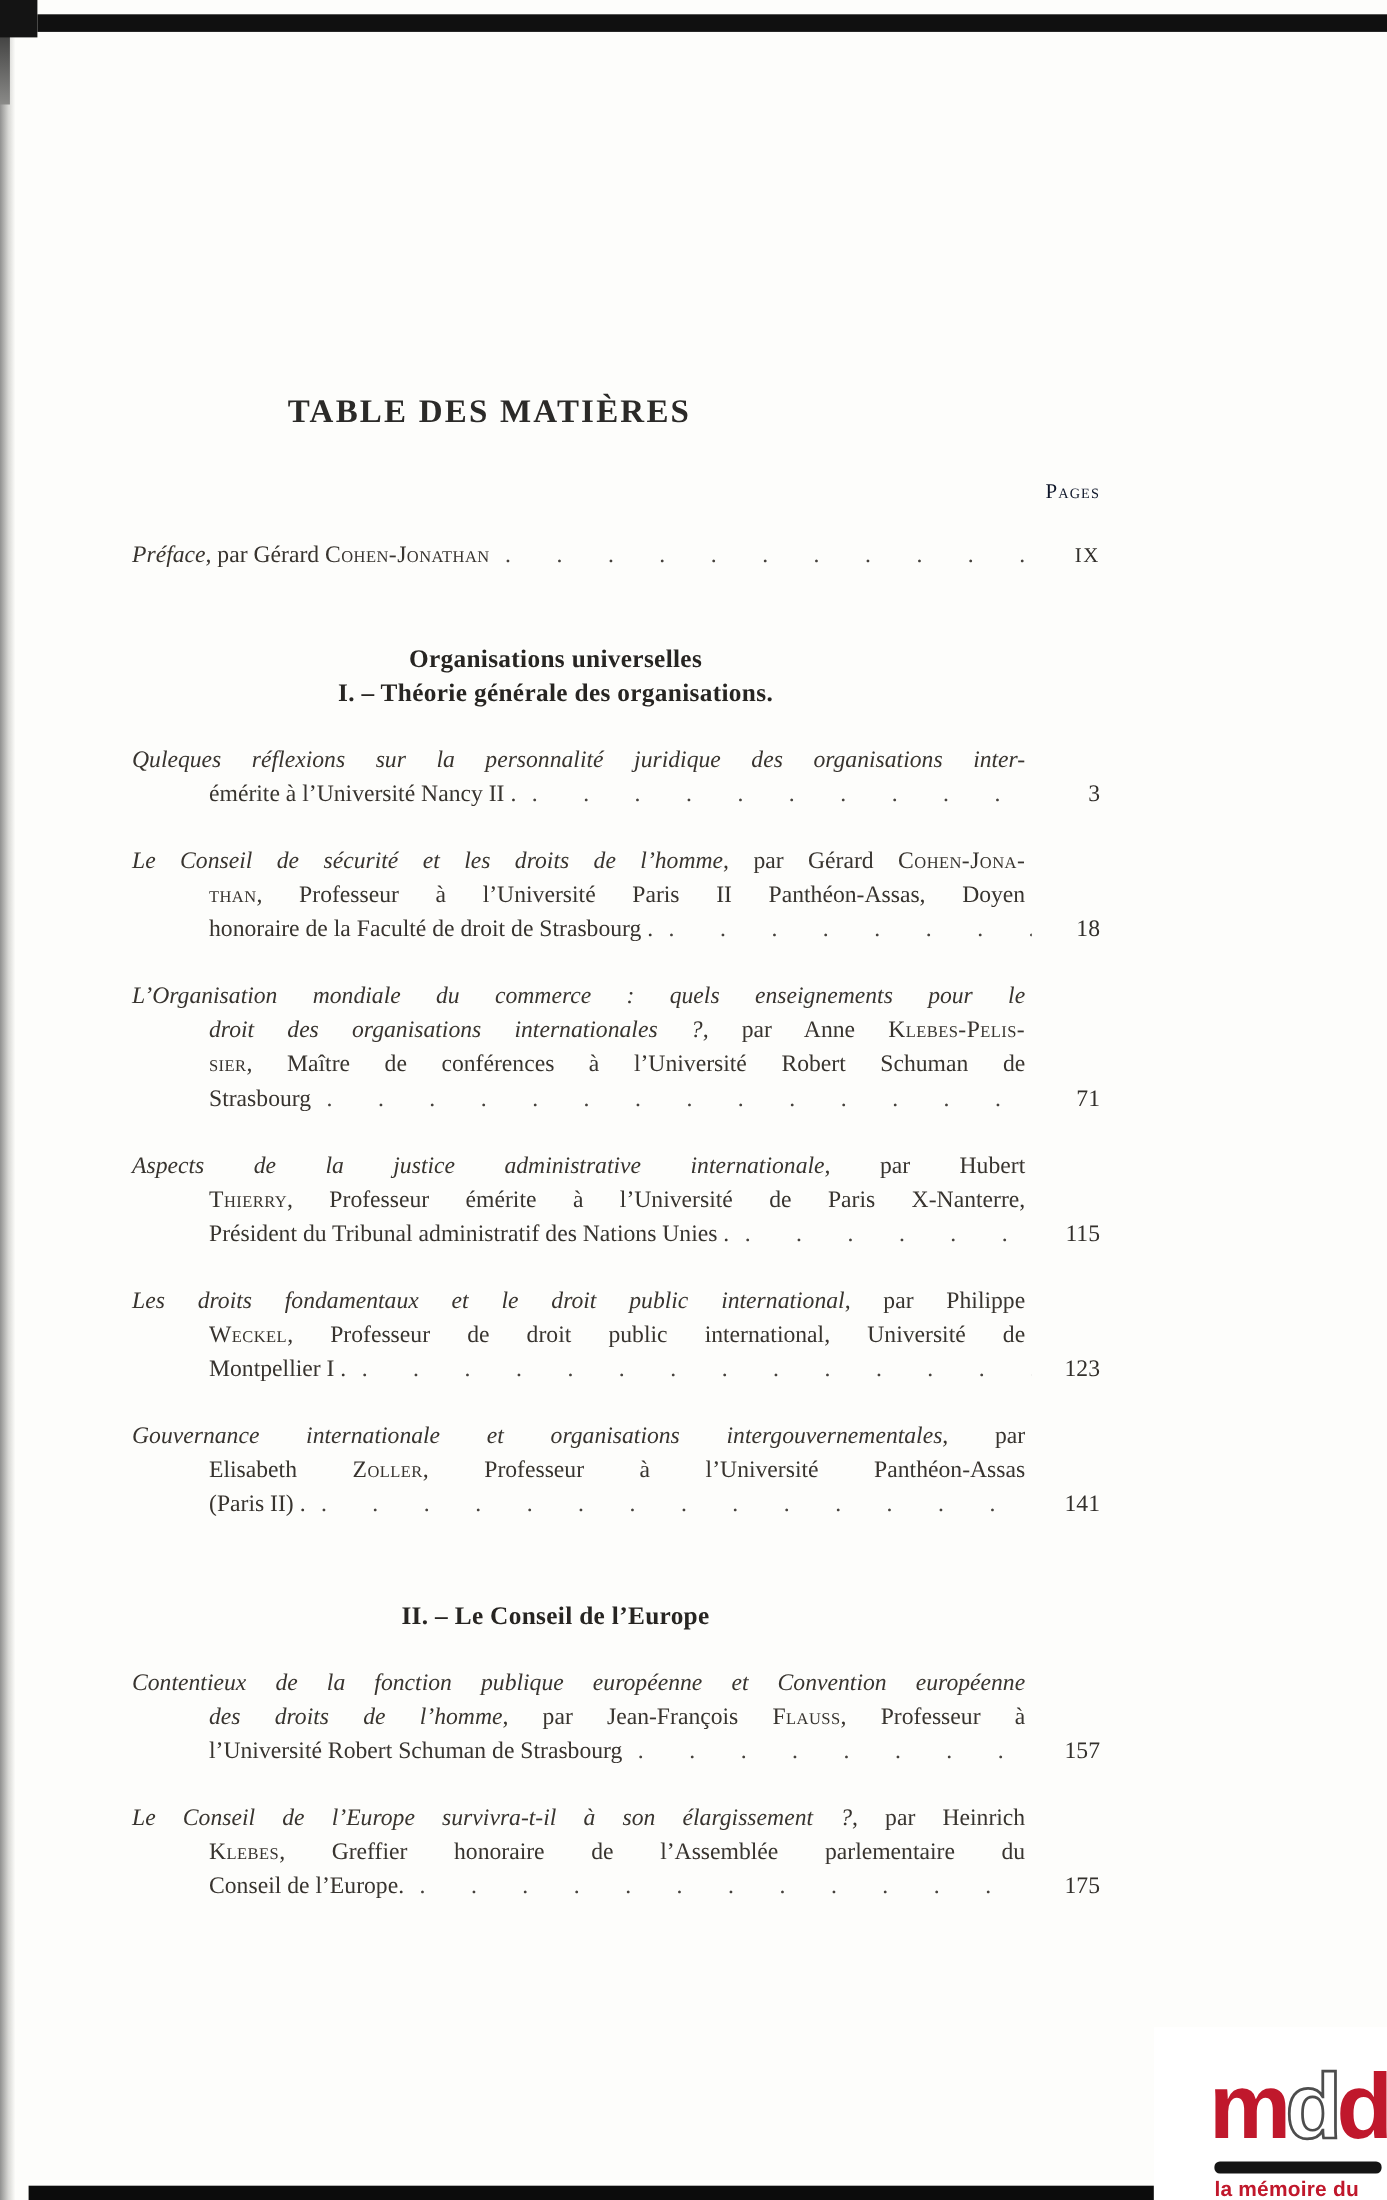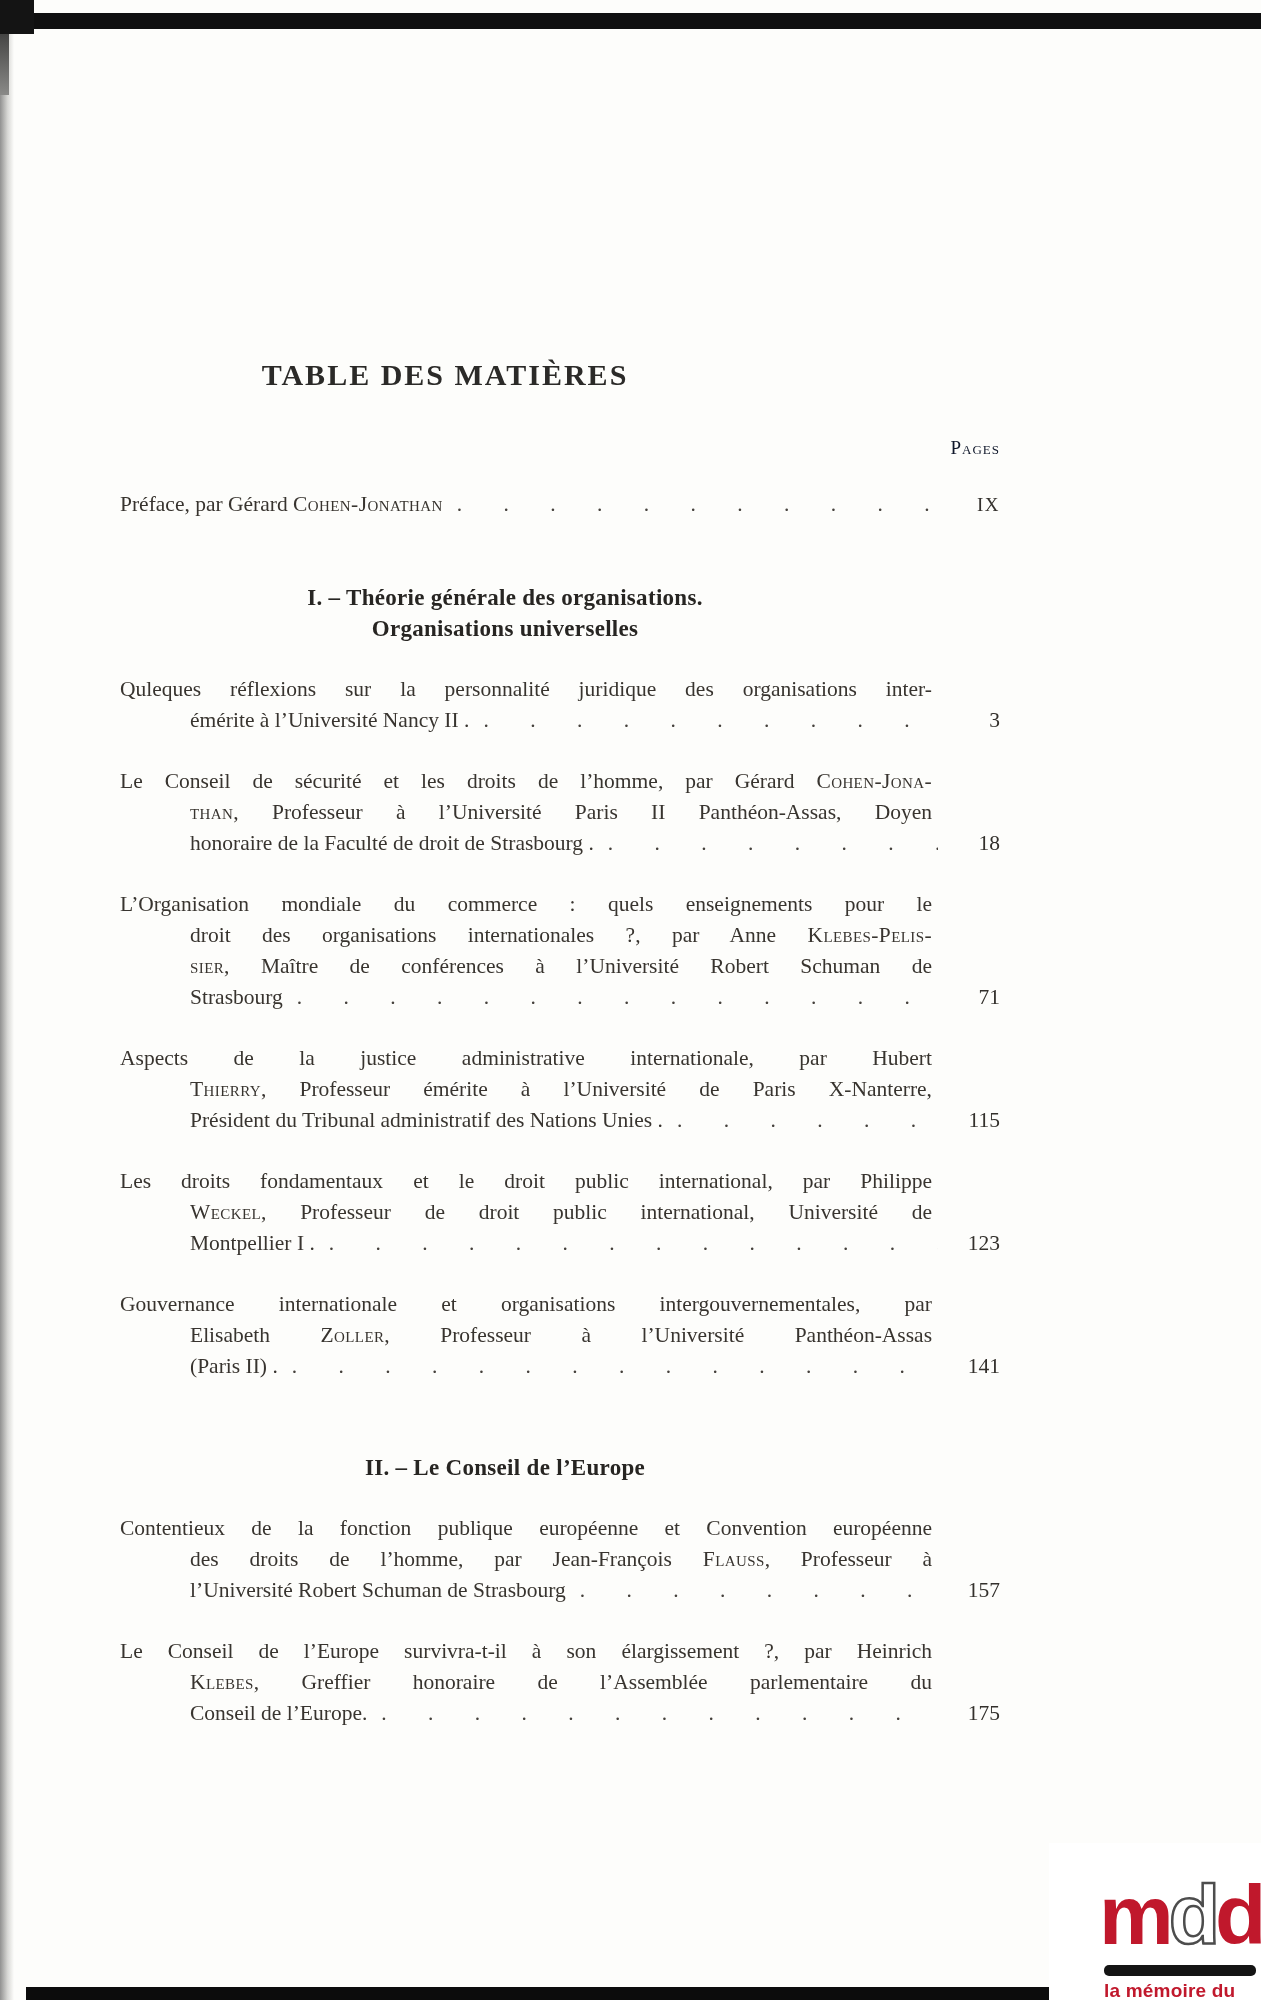--- a/index.html
+++ b/index.html
@@ -35,21 +35,21 @@
   .line{ width:812px; }
   .line:not(.final){ text-align:justify; text-align-last:justify; }
   .line.cont{ padding-left:70px; box-sizing:border-box; }
   .line.final{ display:flex; align-items:baseline; width:880px; }
   .line.final .txt{ flex:none; white-space:nowrap; }
   .leader{ flex:1 1 auto; overflow:hidden; white-space:nowrap;
     word-spacing:36px; padding-left:14px; color:#45413c; }
   .pagenum{ flex:none; width:62px; text-align:right; color:#33302c; }
   .pagenum.roman{ font-variant:small-caps; font-size:19px; letter-spacing:1.5px; }
 
-  .it{ }
+  .it{ font-style:italic; }
   .sc{ font-variant:small-caps; letter-spacing:0.4px; }
   .rm{ font-style:normal; }
   .preface-row{ font-size:21.5px; line-height:31px; }
 
   
   .logo{ position:absolute; right:0; bottom:0; width:212px; height:157px; background:#ffffff;
     font-family:"Liberation Sans", sans-serif; }
   .logo-word{ position:absolute; left:50px; top:30px; font-size:84px; font-weight:bold;
     letter-spacing:-5px; line-height:84px; }
   .logo-letter-red{ color:#c0182c; }
@@ -75,22 +75,22 @@
       <div class="entry preface-row">
         <div class="line final">
           <span class="txt"><span class="it">Préface</span><span class="rm">, par Gérard </span><span class="sc">Cohen-Jonathan</span></span>
           <span class="leader">. . . . . . . . . . . . . . . . . . . . . . . . . . . . . .</span>
           <span class="pagenum roman">IX</span>
         </div>
       </div>
     </div>
   <div id="toc">
       <div class="section-heading">
+        <div>Organisations universelles</div>
         <div>I. – Théorie générale des organisations.</div>
-        <div>Organisations universelles</div>
       </div>
       <div class="entry">
         <div class="line"><span class="it">Quleques réflexions sur la personnalité juridique des organisations inter-</span></div>
         <div class="line cont final">
           <span class="txt"><span class="rm">émérite à l’Université Nancy II .</span></span>
           <span class="leader">. . . . . . . . . . . . . . . . . . . . . . . . . . . . . .</span>
           <span class="pagenum">3</span>
         </div>
       </div>
       <div class="entry">

